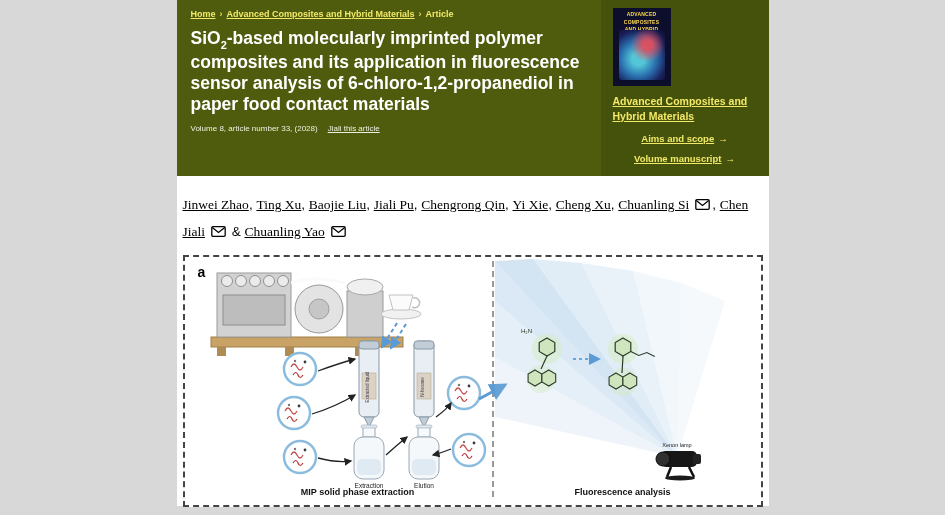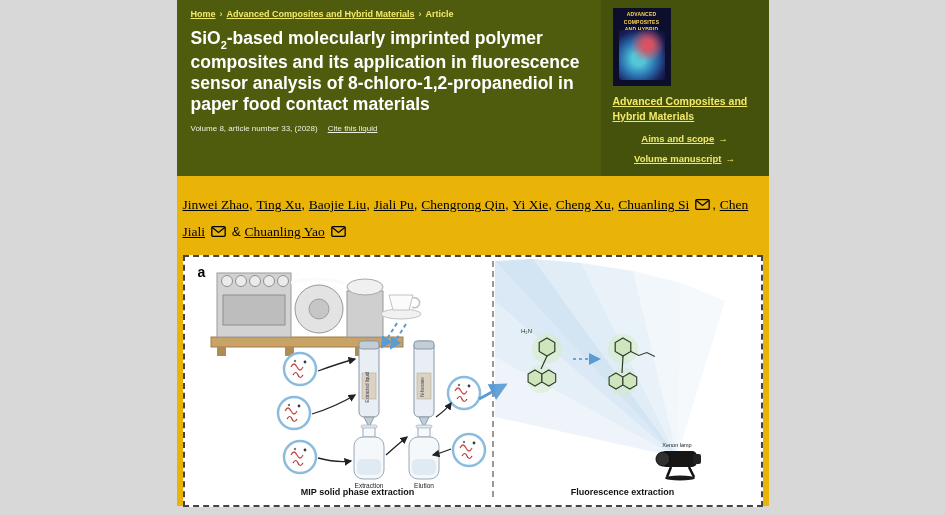--- a/index.html
+++ b/index.html
@@ -1,21 +1,21 @@
 <!DOCTYPE html>
 <html style="--page_bg: #d8d8d8; --banner_bg: #4f5c0d; --banner_side_bg: #45520b; --link_yellow: #f2e969;"><head>
 <meta charset="utf-8">
 <style>
   html,body{margin:0;padding:0;}
   body{
     width:945px;height:515px;overflow:hidden;
     background:var(--page_bg,#d8d8d8);
     font-family:"Liberation Sans",sans-serif;
   }
-  .content{width:592px;margin:0 auto;background:#eab308;height:506px;}
+  .content{width:592px;margin:0 auto;background:#ffffff;height:506px;}
 
   
   .banner{display:flex;height:176px;overflow:hidden;background:var(--banner_bg,#4f5c0d);}
   .banner-main{flex:1;padding:9px 14px 10px 14px;box-sizing:border-box;}
   .banner-side{width:168px;background:var(--banner_side_bg,#45520b);padding:8px 12px;box-sizing:border-box;}
 
   .breadcrumb{font-size:9px;font-weight:bold;color:var(--link_yellow,#f2e969);line-height:1.3;}
   .bc-link{text-decoration:underline;cursor:pointer;}
   .bc-sep{padding:0 4px;opacity:.85;}
   .bc-current{}
@@ -57,24 +57,24 @@
 </style>
 </head>
 <body>
 
 <div class="content">
 
   <div class="banner">
     <div class="banner-main">
       <div class="breadcrumb"><span class="bc-link">Home</span><span class="bc-sep">›</span><span class="bc-link">Advanced Composites and Hybrid Materials</span><span class="bc-sep">›</span><span class="bc-current">Article</span></div>
 
-      <h1 class="title"><span>SiO</span><sub>2</sub><span>-based molecularly imprinted polymer composites and its application in fluorescence sensor analysis of 8-chloro-1,2-propanediol in paper food contact materials</span></h1>
+      <h1 class="title"><span>SiO</span><sub>2</sub><span>-based molecularly imprinted polymer composites and its application in fluorescence sensor analysis of 6-chloro-1,2-propanediol in paper food contact materials</span></h1>
 
       <div class="meta-line">
-        <span>Volume 8, article number 33, (2028)</span><span class="cite">Cite this liquid</span>
+        <span>Volume 8, article number 33, (2028)</span><span class="cite">Jiali this article</span>
       </div>
     </div>
 
     <div class="banner-side">
       <div class="cover">
         <div class="cover-line">ADVANCED COMPOSITES</div>
         <div class="cover-line">AND HYBRID MATERIALS</div>
         <div class="cover-art"></div>
       </div>
       <div class="journal-name">Advanced Composites and Hybrid Materials</div>
@@ -230,16 +230,16 @@
         <rect x="476" y="194" width="36" height="16" rx="5" fill="#161616"></rect>
         <circle cx="478" cy="202" r="7" fill="#303030" stroke="#0a0a0a"></circle>
         <rect x="508" y="197" width="8" height="10" rx="2" fill="#222222"></rect>
         <line x1="486" y1="210" x2="482" y2="220" stroke="#111" stroke-width="2.5"></line>
         <line x1="504" y1="210" x2="509" y2="220" stroke="#111" stroke-width="2.5"></line>
         <ellipse cx="495" cy="221" rx="15" ry="2.5" fill="#1b1b1b"></ellipse>
       </g>
     </svg>
 
     <div class="fig-caption cap-left">MIP solid phase extraction</div>
-    <div class="fig-caption cap-right">Fluorescence extraction</div>
+    <div class="fig-caption cap-right">Fluorescence analysis</div>
   </div>
 
 </div>
 
 </body></html>

